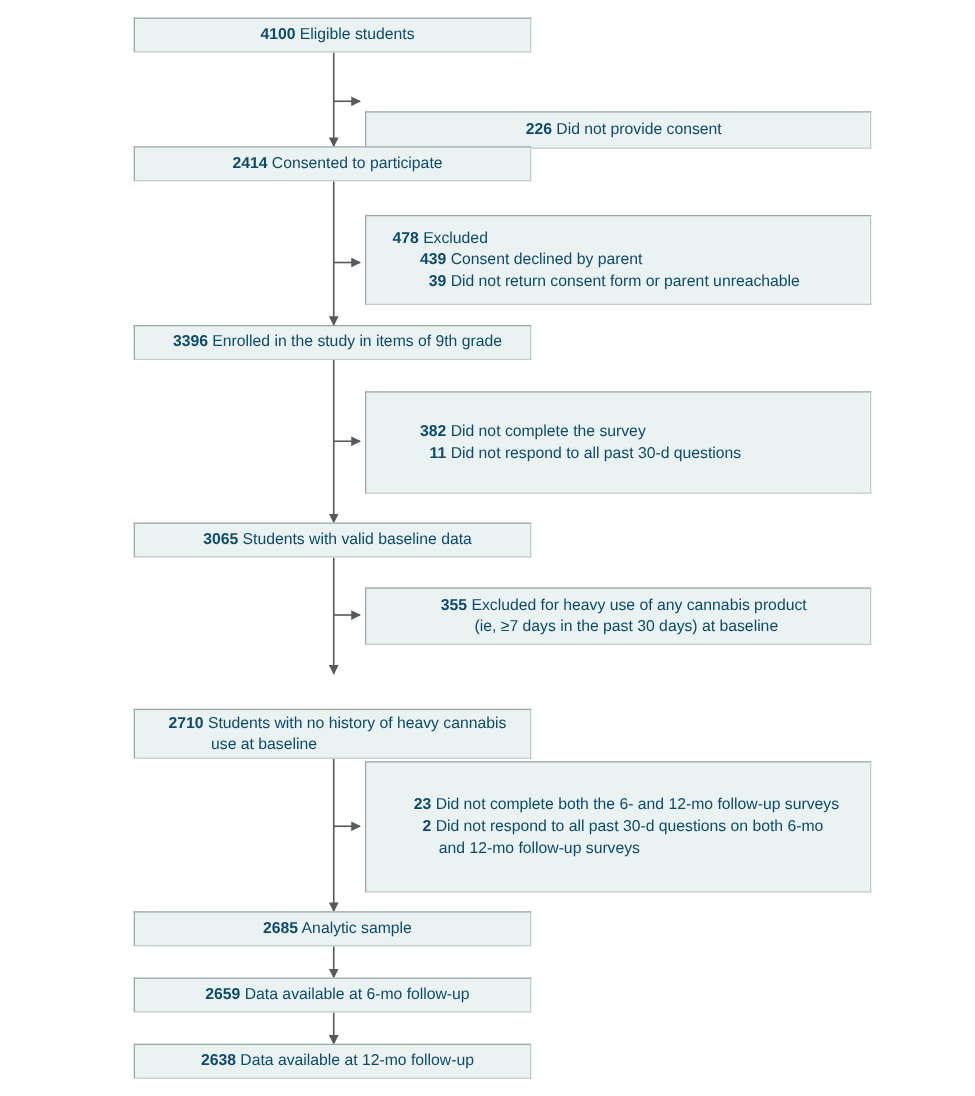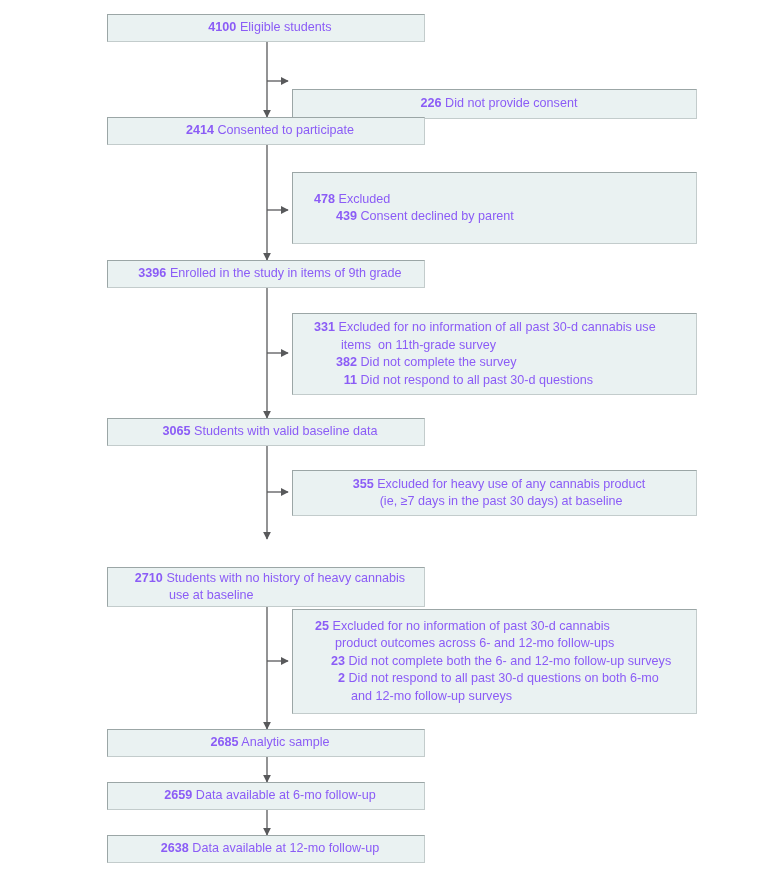--- a/index.html
+++ b/index.html
@@ -59,21 +59,21 @@
 
   .lines {
     display: block;
   }
 
   .line {
     display: block;
     white-space: pre;
     font-size: 12.6px;
     line-height: 17.5px;
-    color: #8b5cf6;
+    color: #0c4a6e;
   }
 
   .num {
     font-weight: bold;
     display: inline-block;
     text-align: right;
   }
   .txt {
     font-weight: normal;
   }
@@ -143,32 +143,32 @@
   <div class="box box-main" style="left:107px; top:117px; width:318px; height:28px;">
     <span class="lines">
       <span class="line"><span class="num w4">2414</span> <span class="txt">Consented to participate</span></span>
     </span>
   </div>
 
   <div class="box box-side align-left" style="left:292px; top:172px; width:405px; height:72px; padding-left:12px;">
     <span class="lines">
       <span class="line"><span class="num w3">478</span> <span class="txt">Excluded</span></span>
       <span class="line sub" style="padding-left:22px;"><span class="num w3">439</span> <span class="txt">Consent declined by parent</span></span>
+      <span class="line sub" style="padding-left:22px;"><span class="num w3">39</span> <span class="txt">Did not return consent form or parent unreachable</span></span>
     </span>
   </div>
 
   <div class="box box-main" style="left:107px; top:260px; width:318px; height:28px;">
     <span class="lines">
       <span class="line"><span class="num w4">3396</span> <span class="txt">Enrolled in the study in items of 9th grade</span></span>
     </span>
   </div>
 
   <div class="box box-side align-left" style="left:292px; top:313px; width:405px; height:82px; padding-left:12px;">
     <span class="lines">
-      <span class="line hang"><span class="num w3">331</span> <span class="txt">Excluded for no information of all past 30-d cannabis use</span><span class="cont" style="padding-left:36px;">items  on 11th-grade survey</span></span>
       <span class="line sub" style="padding-left:22px;"><span class="num w3">382</span> <span class="txt">Did not complete the survey</span></span>
       <span class="line sub" style="padding-left:22px;"><span class="num w3">11</span> <span class="txt">Did not respond to all past 30-d questions</span></span>
     </span>
   </div>
 
   <div class="box box-main" style="left:107px; top:418px; width:318px; height:28px;">
     <span class="lines">
       <span class="line"><span class="num w4">3065</span> <span class="txt">Students with valid baseline data</span></span>
     </span>
   </div>
@@ -180,21 +180,20 @@
   </div>
 
   <div class="box box-main" style="left:107px; top:539px; width:318px; height:40px;margin-top:28px;">
     <span class="lines">
       <span class="line hang"><span class="num w4">2710</span> <span class="txt">Students with no history of heavy cannabis</span><span class="cont" style="padding-left:42px;">use at baseline</span></span>
     </span>
   </div>
 
   <div class="box box-side align-left" style="left:292px; top:609px; width:405px; height:105px; padding-left:6px;">
     <span class="lines">
-      <span class="line hang"><span class="num w2">25</span> <span class="txt">Excluded for no information of past 30-d cannabis</span><span class="cont" style="padding-left:36px;">product outcomes across 6- and 12-mo follow-ups</span></span>
       <span class="line sub" style="padding-left:16px;"><span class="num w2">23</span> <span class="txt">Did not complete both the 6- and 12-mo follow-up surveys</span></span>
       <span class="line sub hang" style="padding-left:16px;"><span class="num w2">2</span> <span class="txt">Did not respond to all past 30-d questions on both 6-mo</span><span class="cont" style="padding-left:36px;">and 12-mo follow-up surveys</span></span>
     </span>
   </div>
 
   <div class="box box-main" style="left:107px; top:729px; width:318px; height:28px;">
     <span class="lines">
       <span class="line"><span class="num w4">2685</span> <span class="txt">Analytic sample</span></span>
     </span>
   </div>

